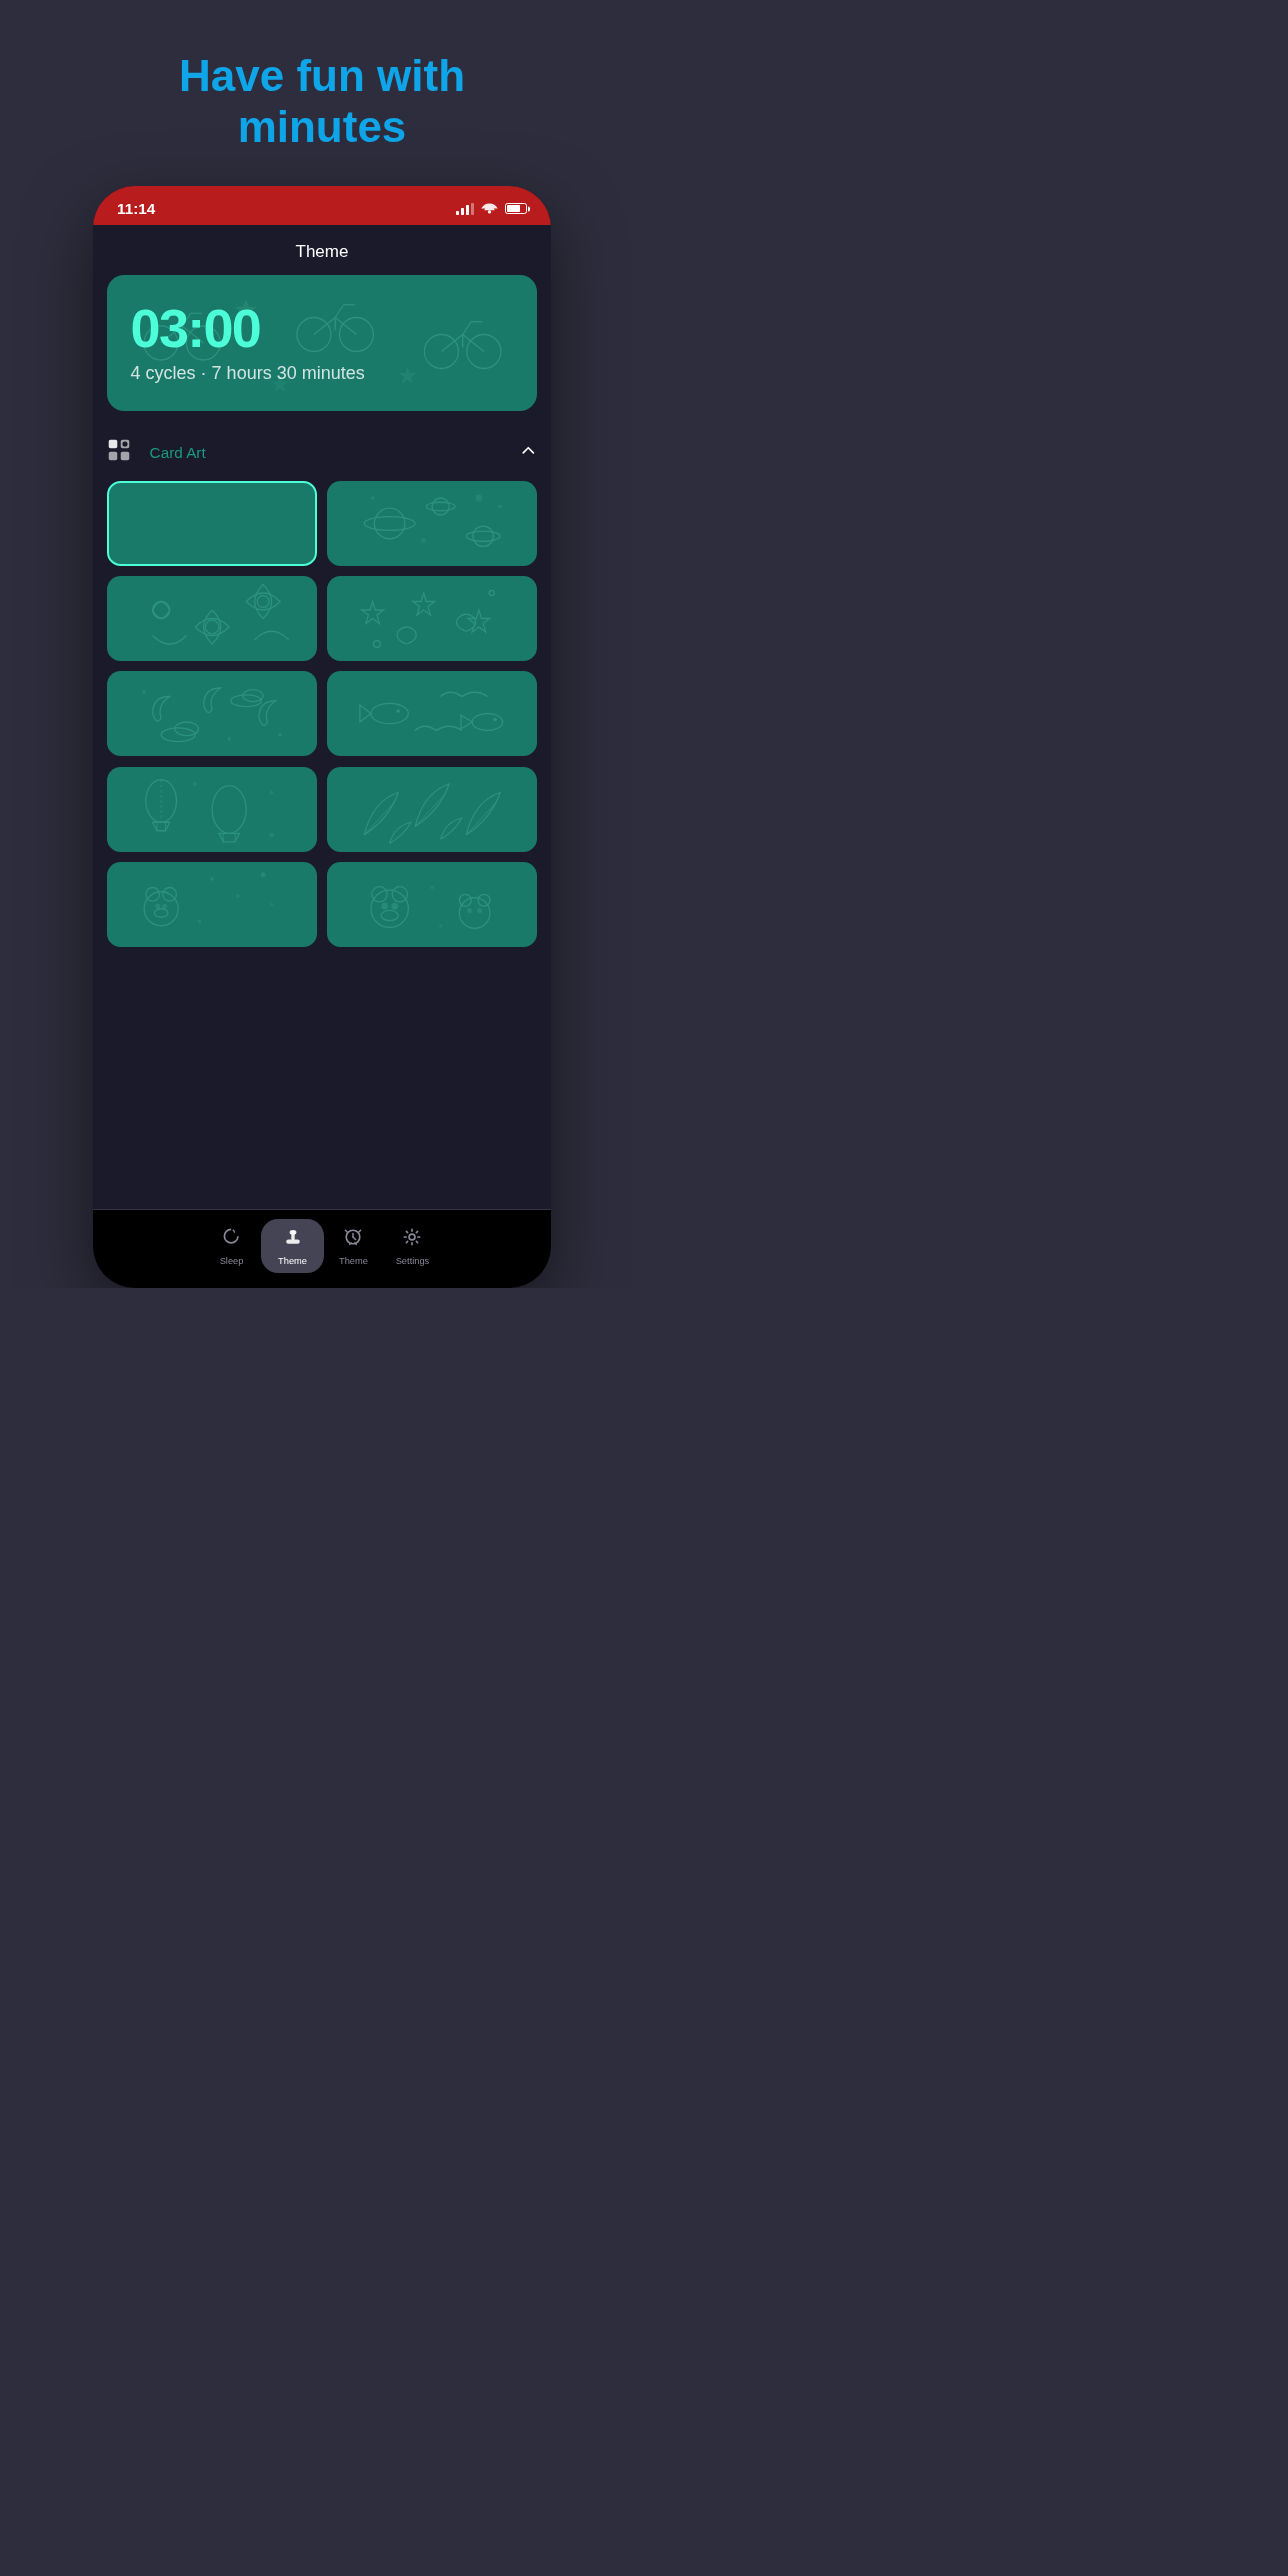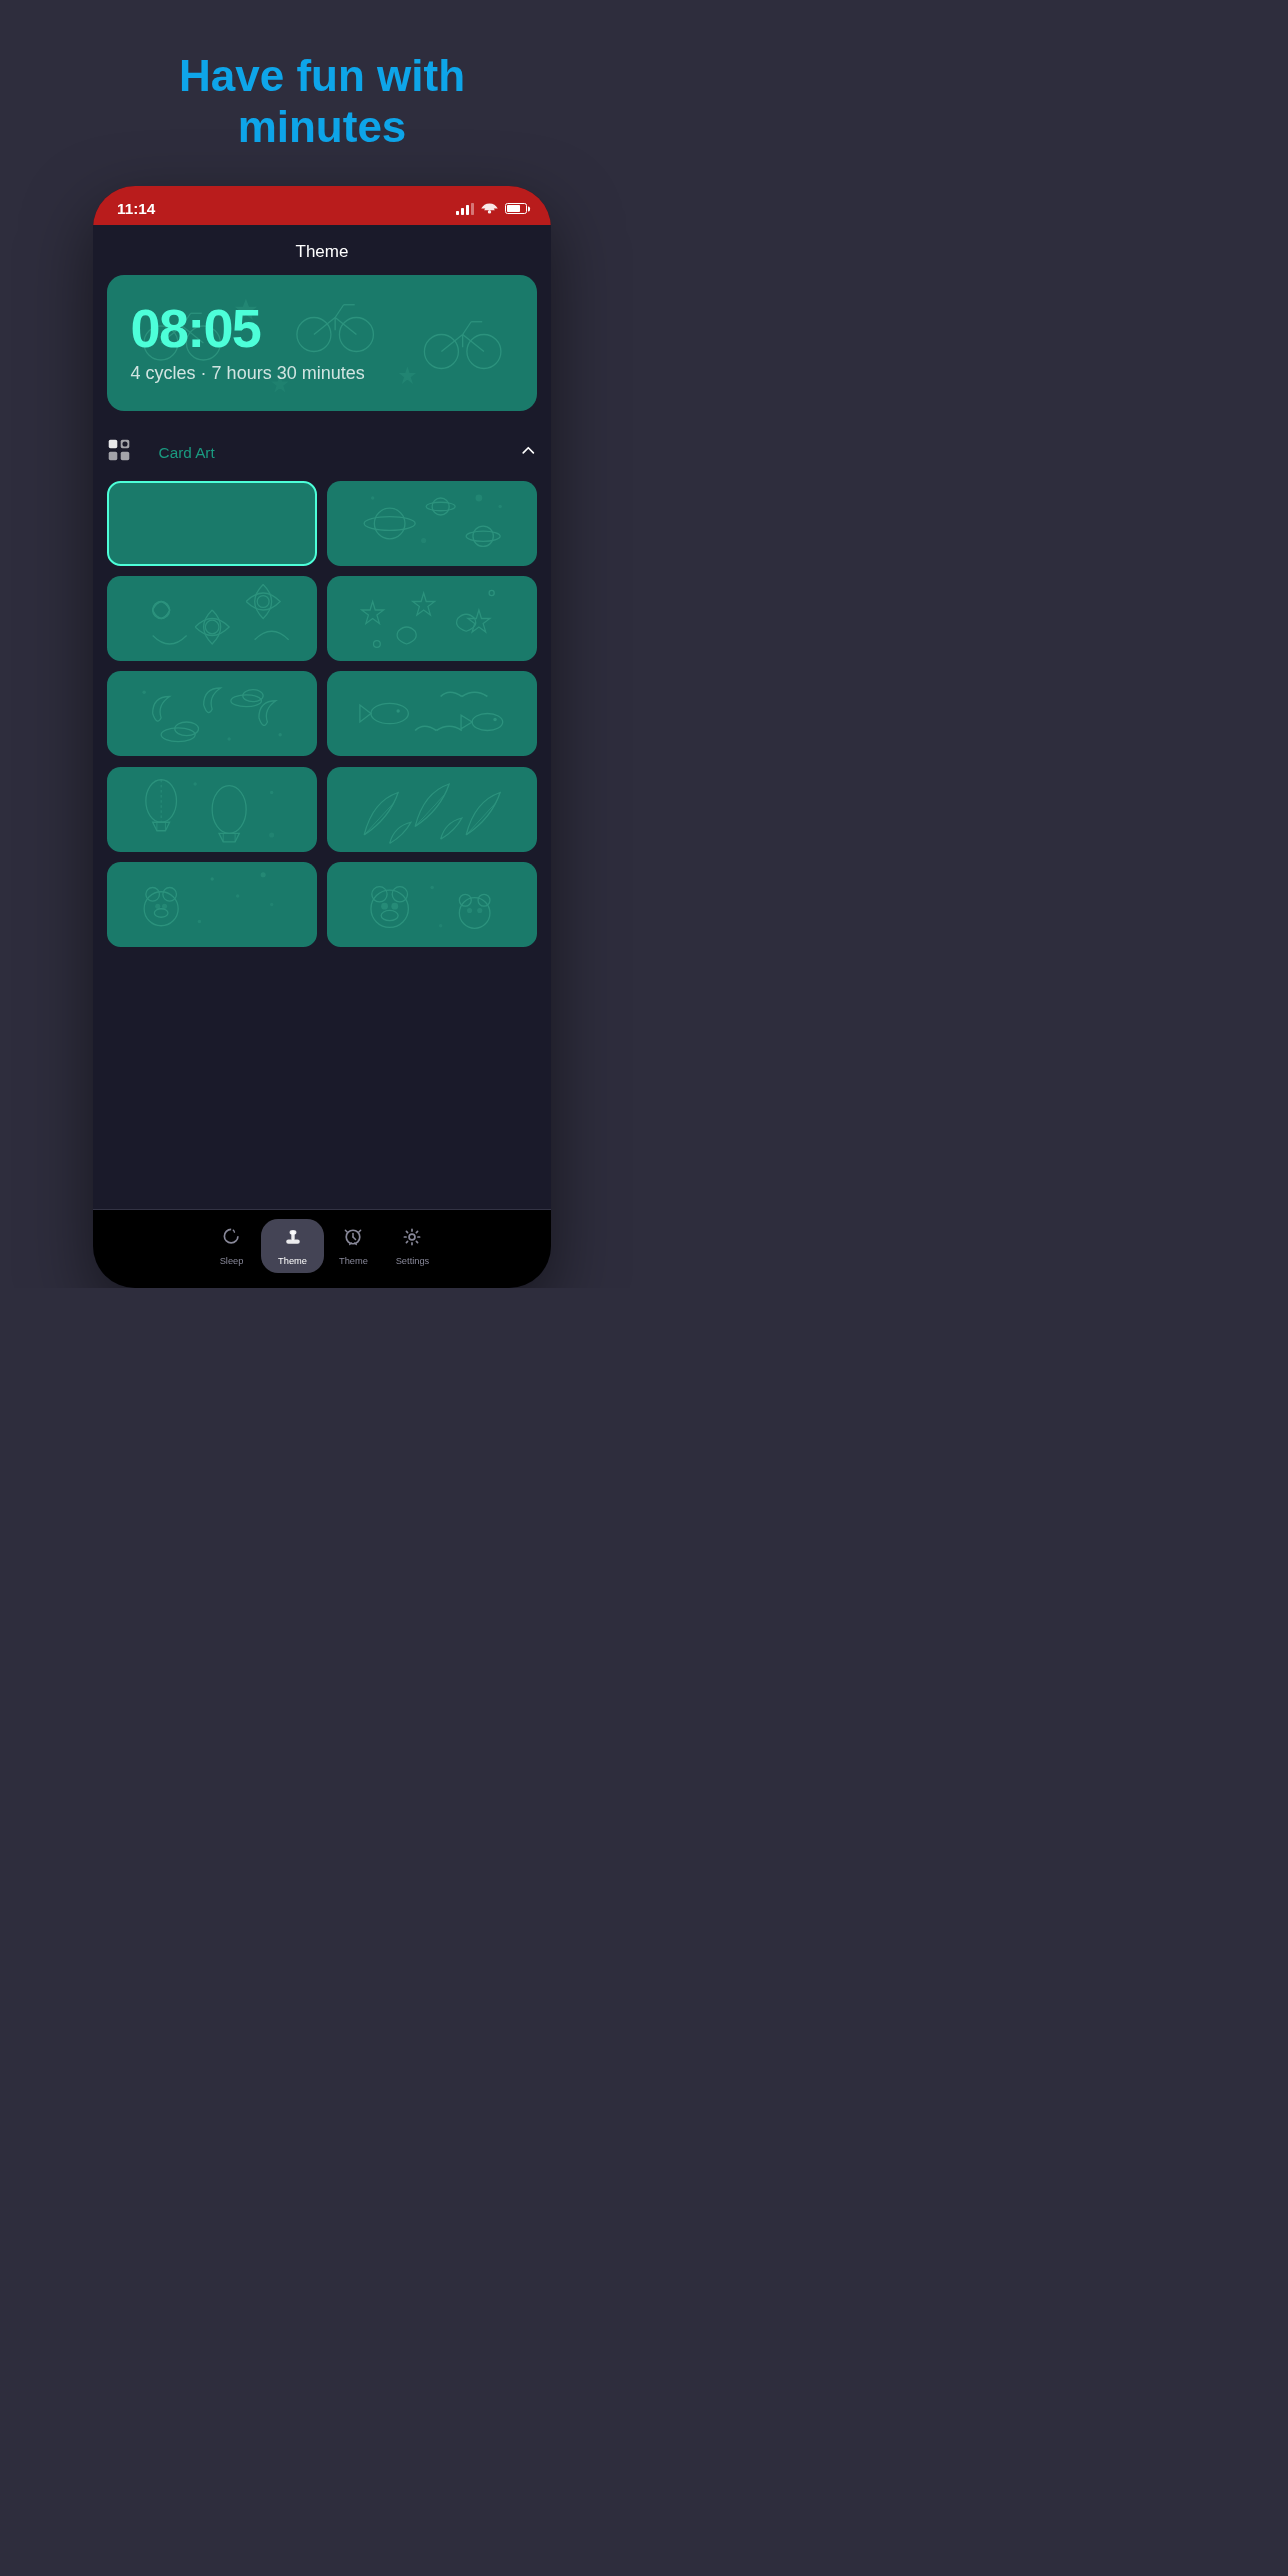--- a/index.html
+++ b/index.html
@@ -175,21 +175,21 @@
     .card-art-header {
       display: flex;
       align-items: center;
       justify-content: space-between;
       padding: 6.8px 0 13.6px;
     }
 
     .card-art-left {
       display: flex;
       align-items: center;
-      gap: 28px;
+      gap: 19px;
     }
 
     .card-art-icon {
       color: #ffffff;
       font-size: 20.3px;
     }
 
     .card-art-label {
       color: #1a9a80;
       font-size: 15.3px;
@@ -383,21 +383,21 @@
               <line x1="425" y1="55" x2="438" y2="55"></line>
               <line x1="415" y1="70" x2="415" y2="85"></line>
 
               <path d="M160 30 L163 38 L171 38 L165 43 L167 51 L160 46 L153 51 L155 43 L149 38 L157 38 Z" fill="#7fffd4" opacity="0.5"></path>
               <path d="M350 110 L352 116 L358 116 L353 120 L355 126 L350 122 L345 126 L347 120 L342 116 L348 116 Z" fill="#7fffd4" opacity="0.4"></path>
               <path d="M200 120 L202 126 L208 126 L203 130 L205 136 L200 132 L195 136 L197 130 L192 126 L198 126 Z" fill="#7fffd4" opacity="0.3"></path>
             </g>
           </svg>
         </div>
         <div class="time-card-content">
-          <div class="time-display">08:05</div>
+          <div class="time-display">03:00</div>
           <div class="time-description">4 cycles · 7 hours 30 minutes</div>
         </div>
       </div>
 
       <div class="card-art-section">
         <div class="card-art-header">
           <div class="card-art-left">
             <span class="card-art-icon">
               
               <svg width="24" height="24" viewBox="0 0 28 28" fill="white" xmlns="http://www.w3.org/2000/svg">

